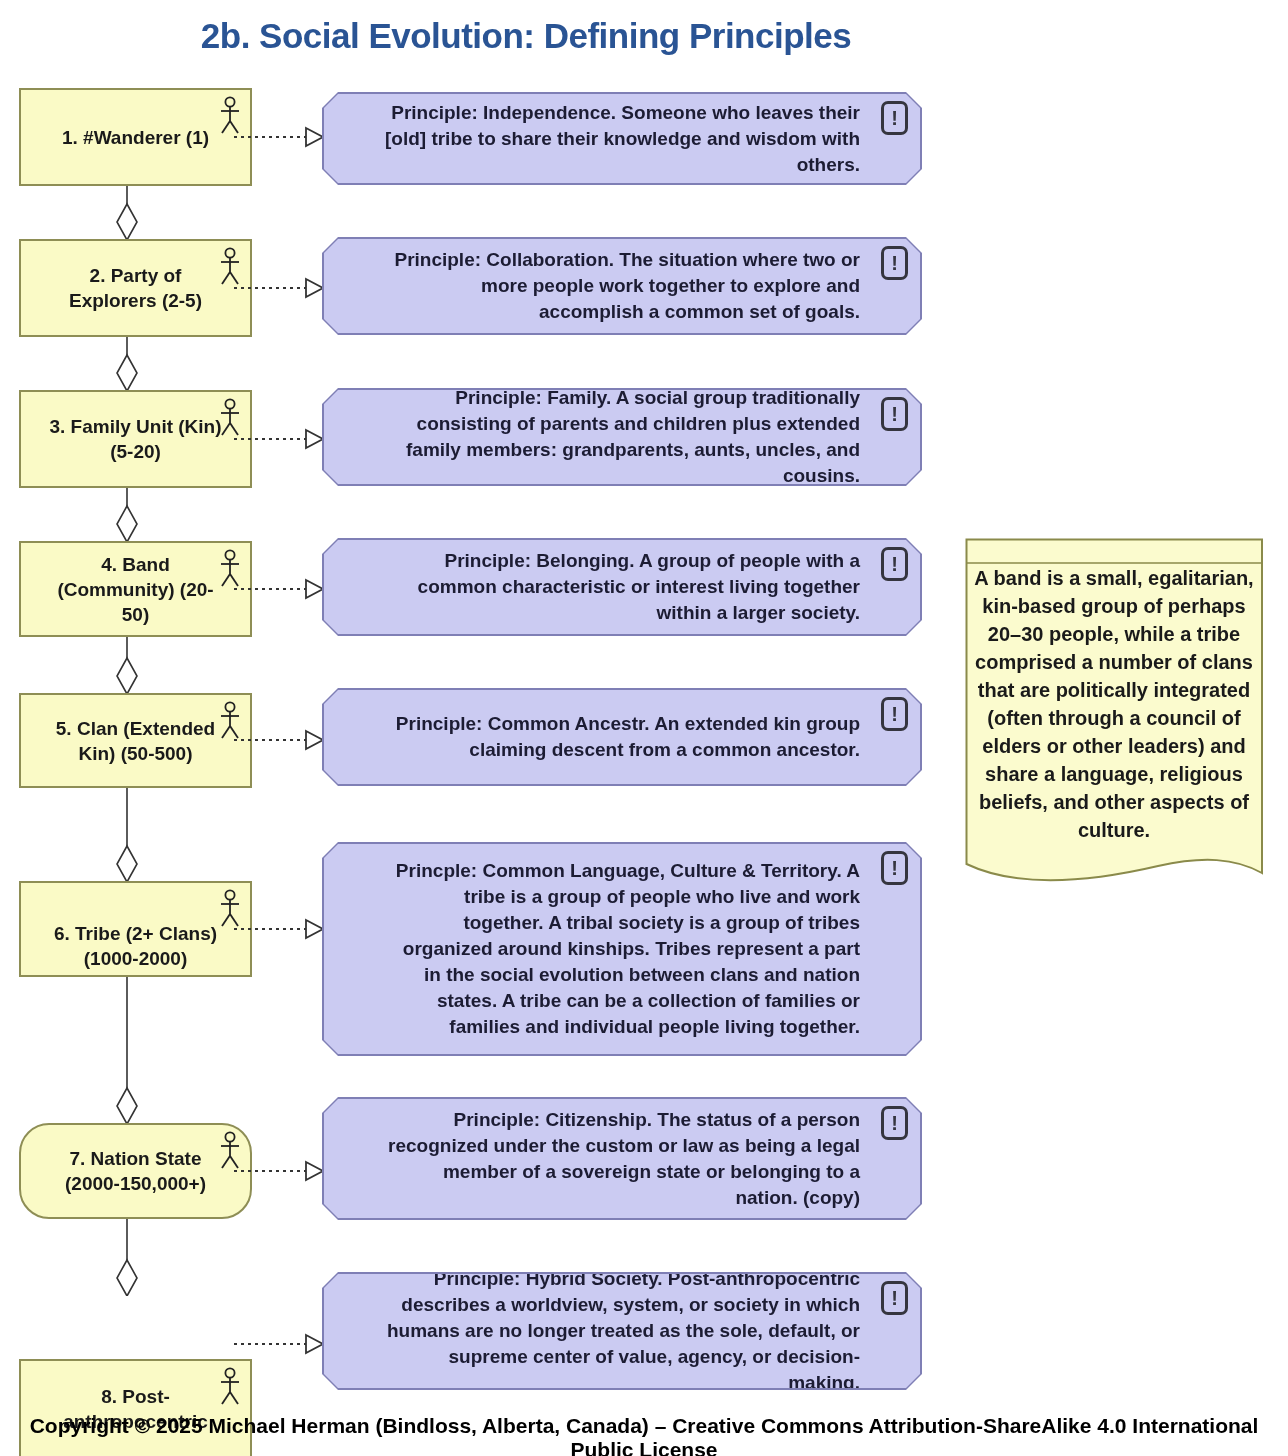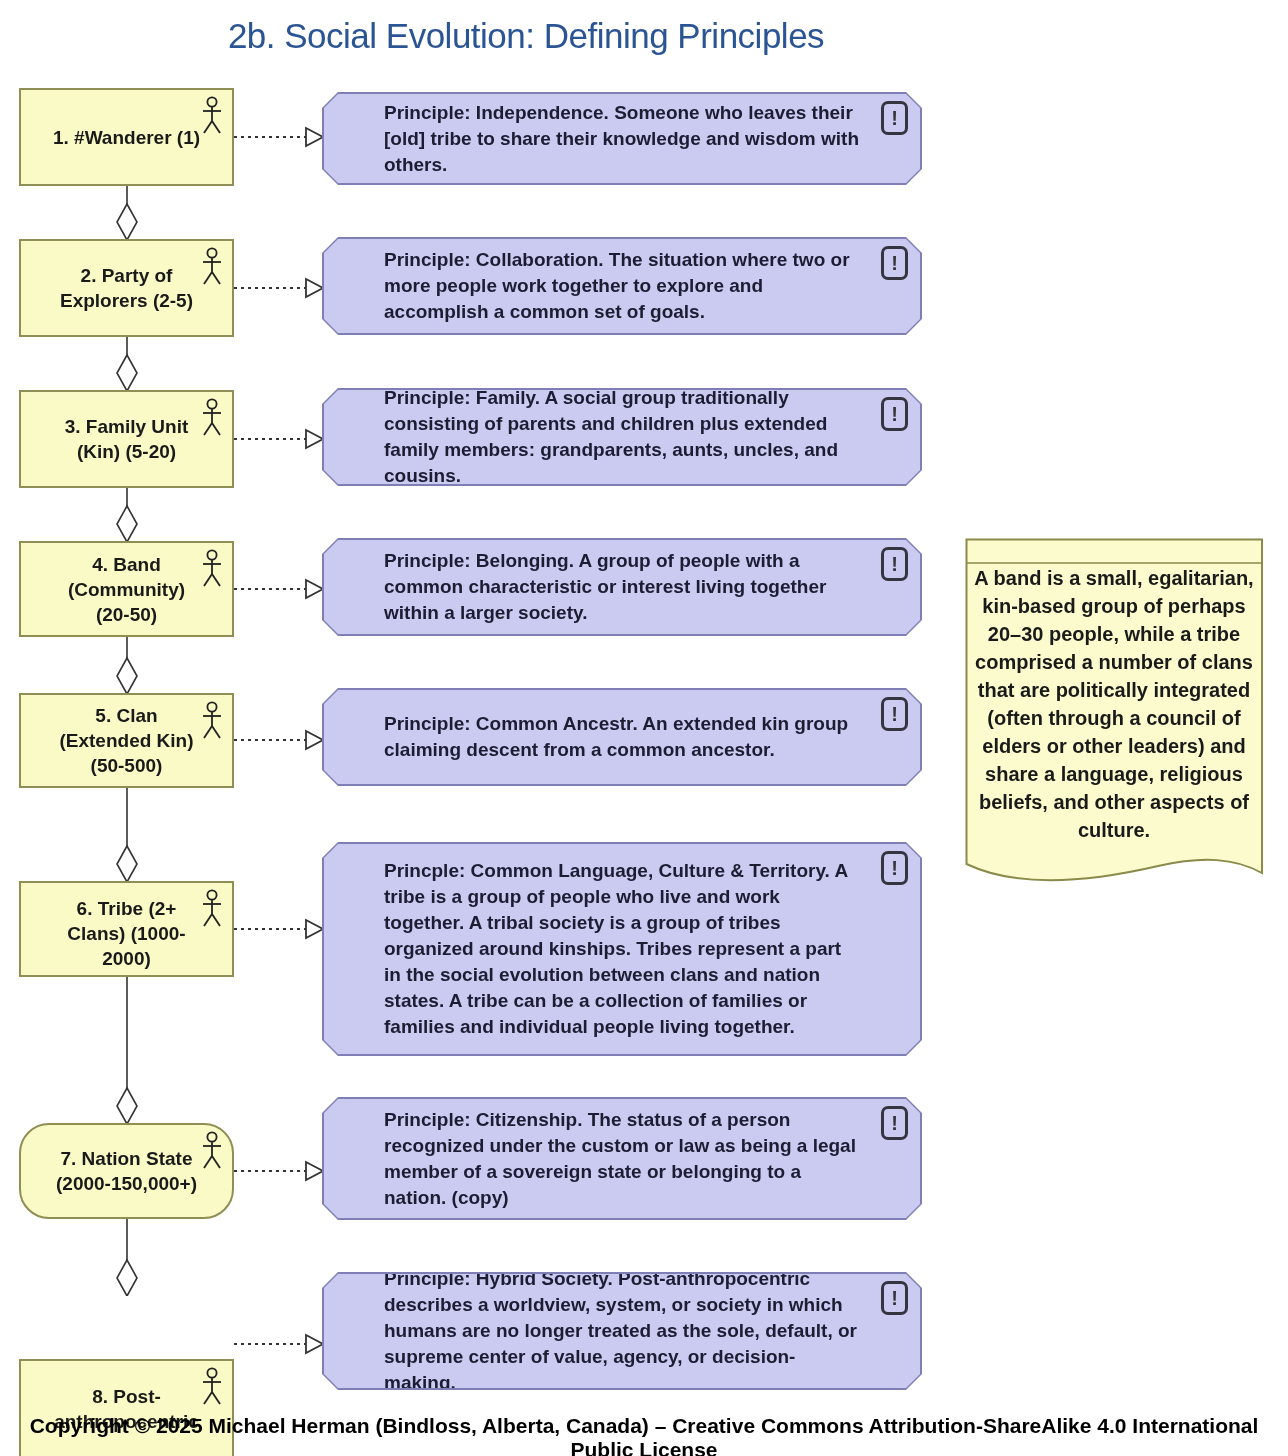--- a/index.html
+++ b/index.html
@@ -3,45 +3,45 @@
 <meta charset="utf-8">
 <style>
   html,body{margin:0;padding:0;background:#ffffff;}
   #canvas{
     position:relative;width:1288px;height:1456px;background:#ffffff;overflow:hidden;
     font-family:"Liberation Sans", sans-serif;color:#1a1a1a;
   }
   
   .page-title{
     position:absolute;left:0;top:16px;width:1052px;text-align:center;
-    font-size:35px;font-weight:400;color:#2a5494;letter-spacing:-0.5px;
+    font-size:35px;font-weight:700;color:#2a5494;letter-spacing:-0.5px;
   }
   
   .stage{
-    position:absolute;left:19px;width:215px;box-sizing:border-box;
+    position:absolute;left:19px;width:233px;box-sizing:border-box;
     background:#fafac6;border:2px solid #8e8e55;
     display:flex;align-items:center;justify-content:center;text-align:center;
     font-size:19px;line-height:25px;font-weight:600;color:#1a1a1a;
     padding:4px 28px;
   }
   .actor{position:absolute;top:6px;right:7px;width:26px;height:40px;}
   .actor svg{display:block;}
   
   .principle{
     position:absolute;left:322px;width:600px;
     background:#7f7fb5;
     clip-path:polygon(16px 0, calc(100% - 16px) 0, 100% 16px, 100% calc(100% - 16px),
                       calc(100% - 16px) 100%, 16px 100%, 0 calc(100% - 16px), 0 16px);
   }
   .principle-inner{
     position:absolute;inset:2px;
     background:#cbcbf2;
     clip-path:polygon(14px 0, calc(100% - 14px) 0, 100% 14px, 100% calc(100% - 14px),
                       calc(100% - 14px) 100%, 14px 100%, 0 calc(100% - 14px), 0 14px);
-    display:flex;align-items:center;justify-content:center;text-align:left;
+    display:flex;align-items:center;justify-content:center;text-align:right;
     font-size:19px;line-height:26px;font-weight:600;color:#1c1c33;
     padding:6px 60px;box-sizing:border-box;
   }
   .bang{
     position:absolute;top:9px;right:14px;width:21px;height:28px;
     border:3px solid #35353f;border-radius:7px;
     display:flex;align-items:center;justify-content:center;
     font-size:20px;font-weight:700;color:#35353f;background:transparent;
   }
   

